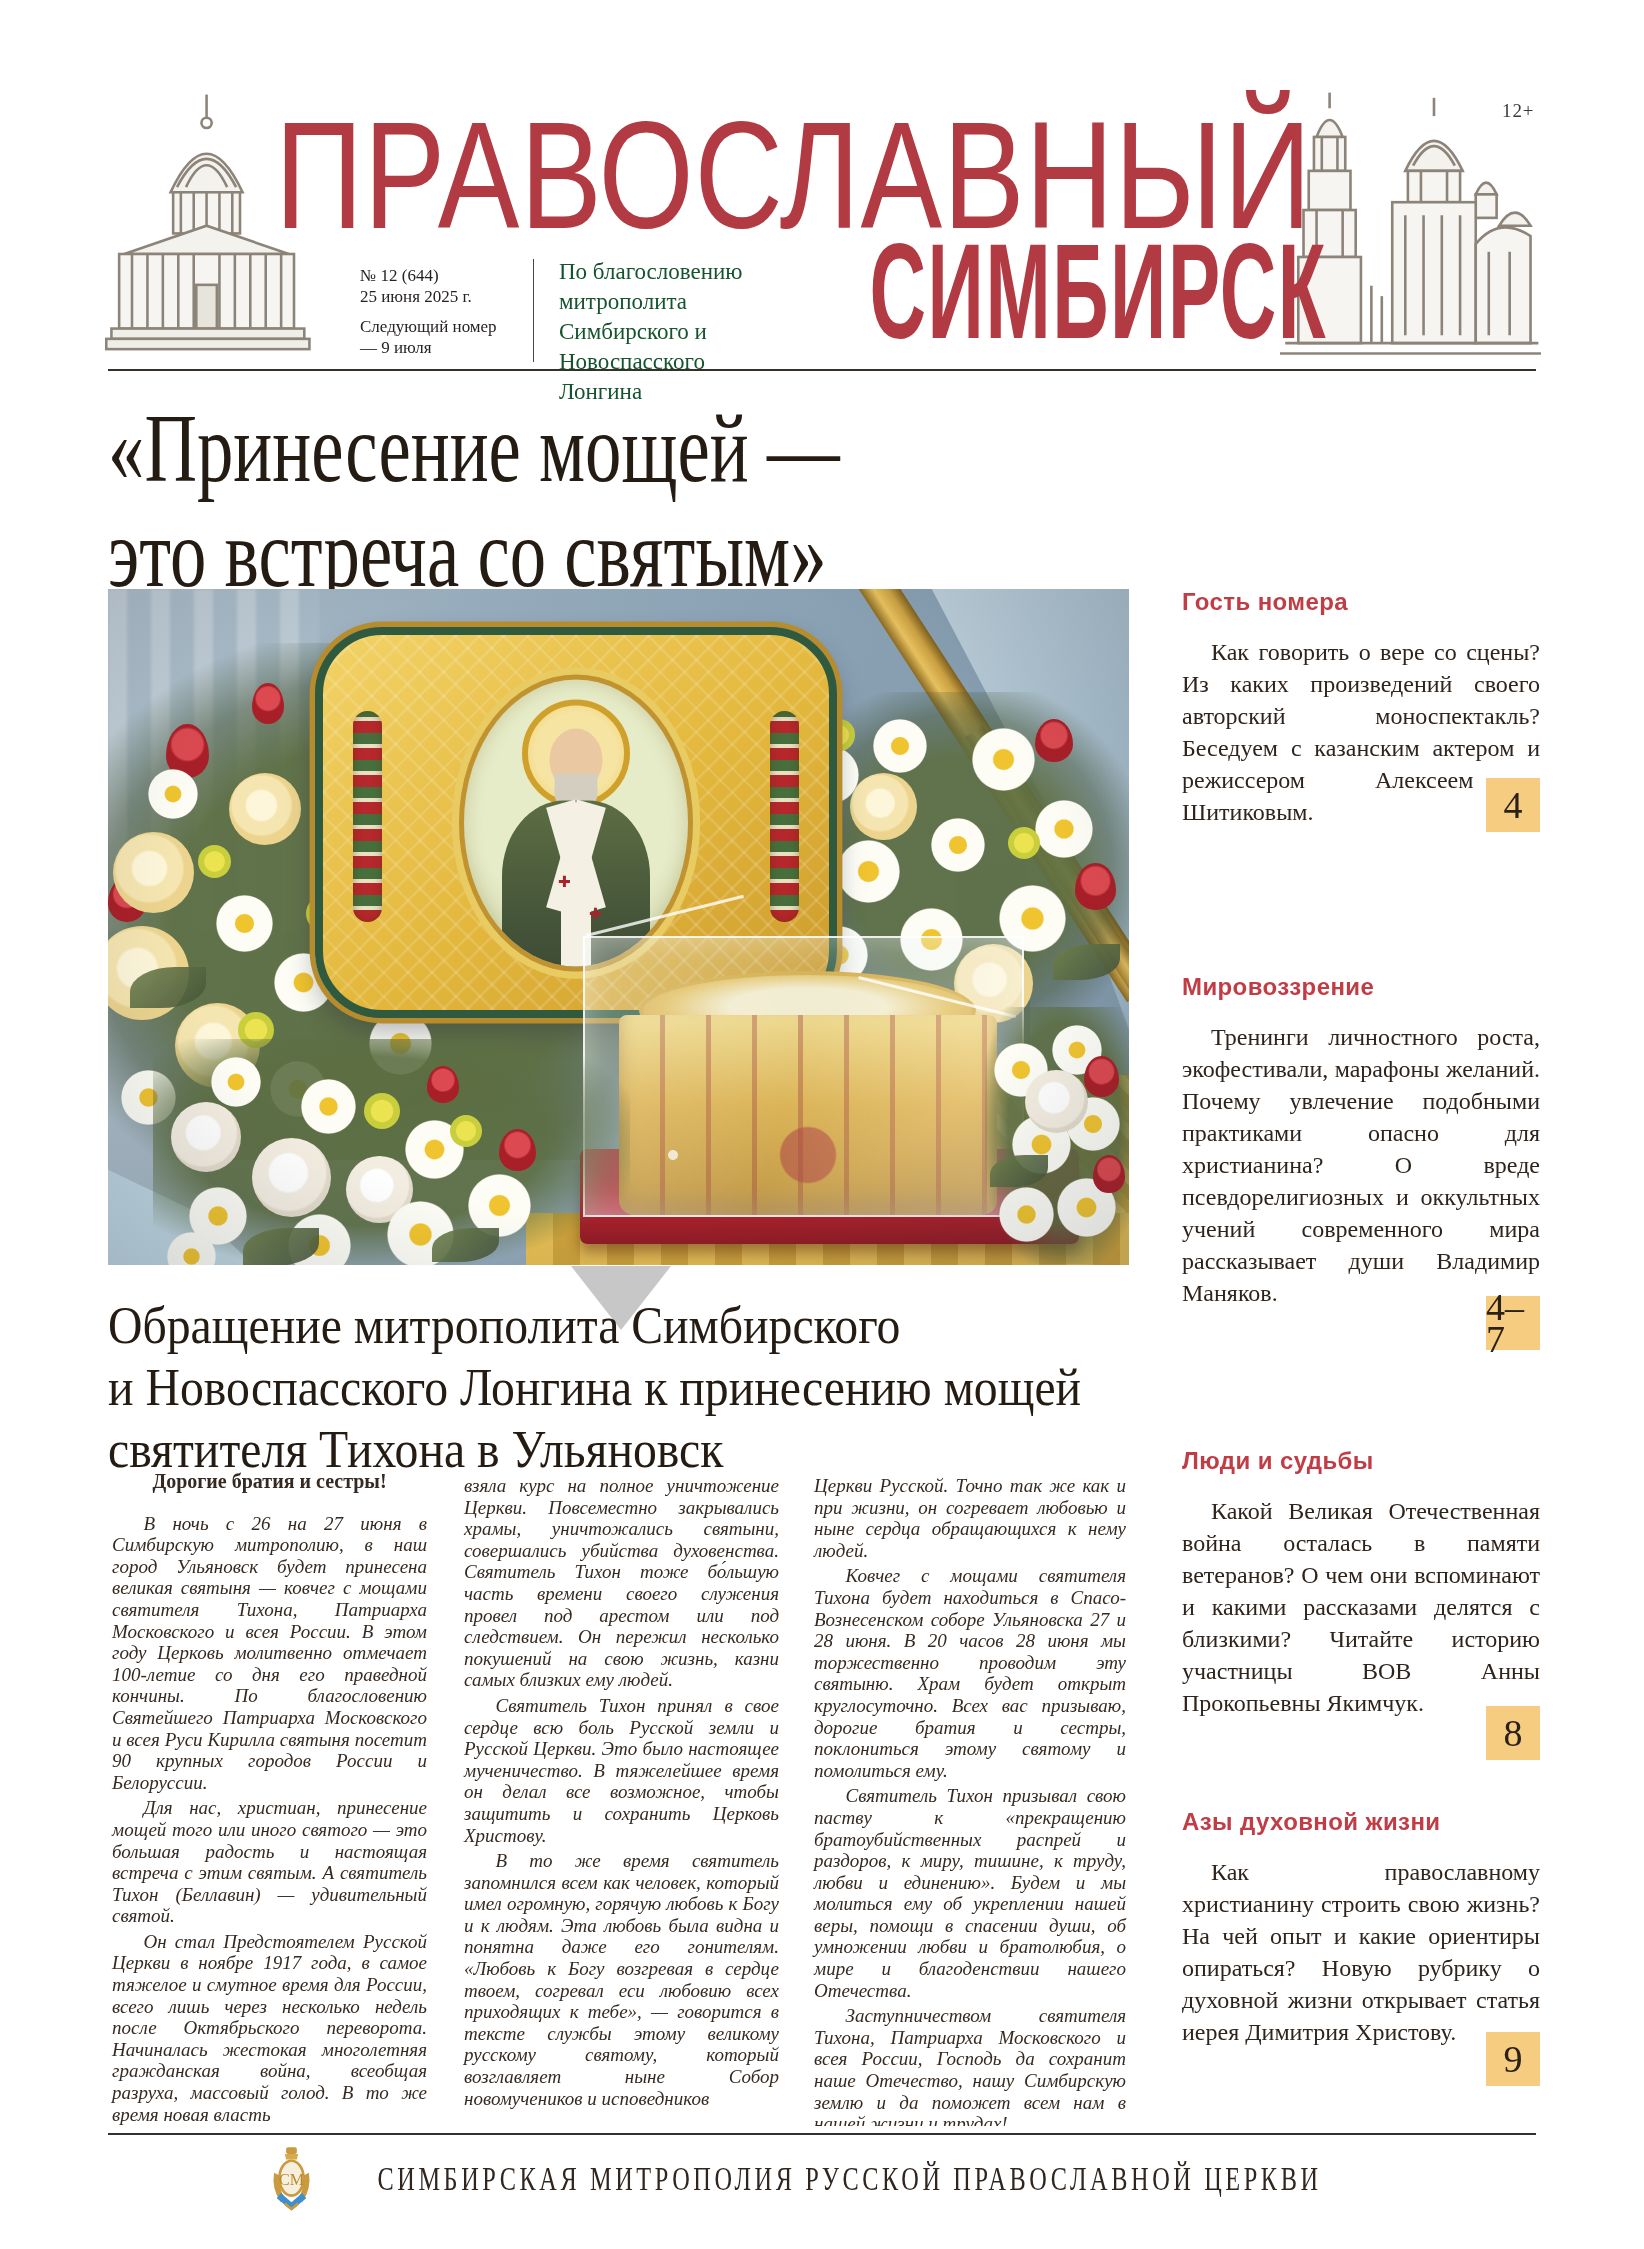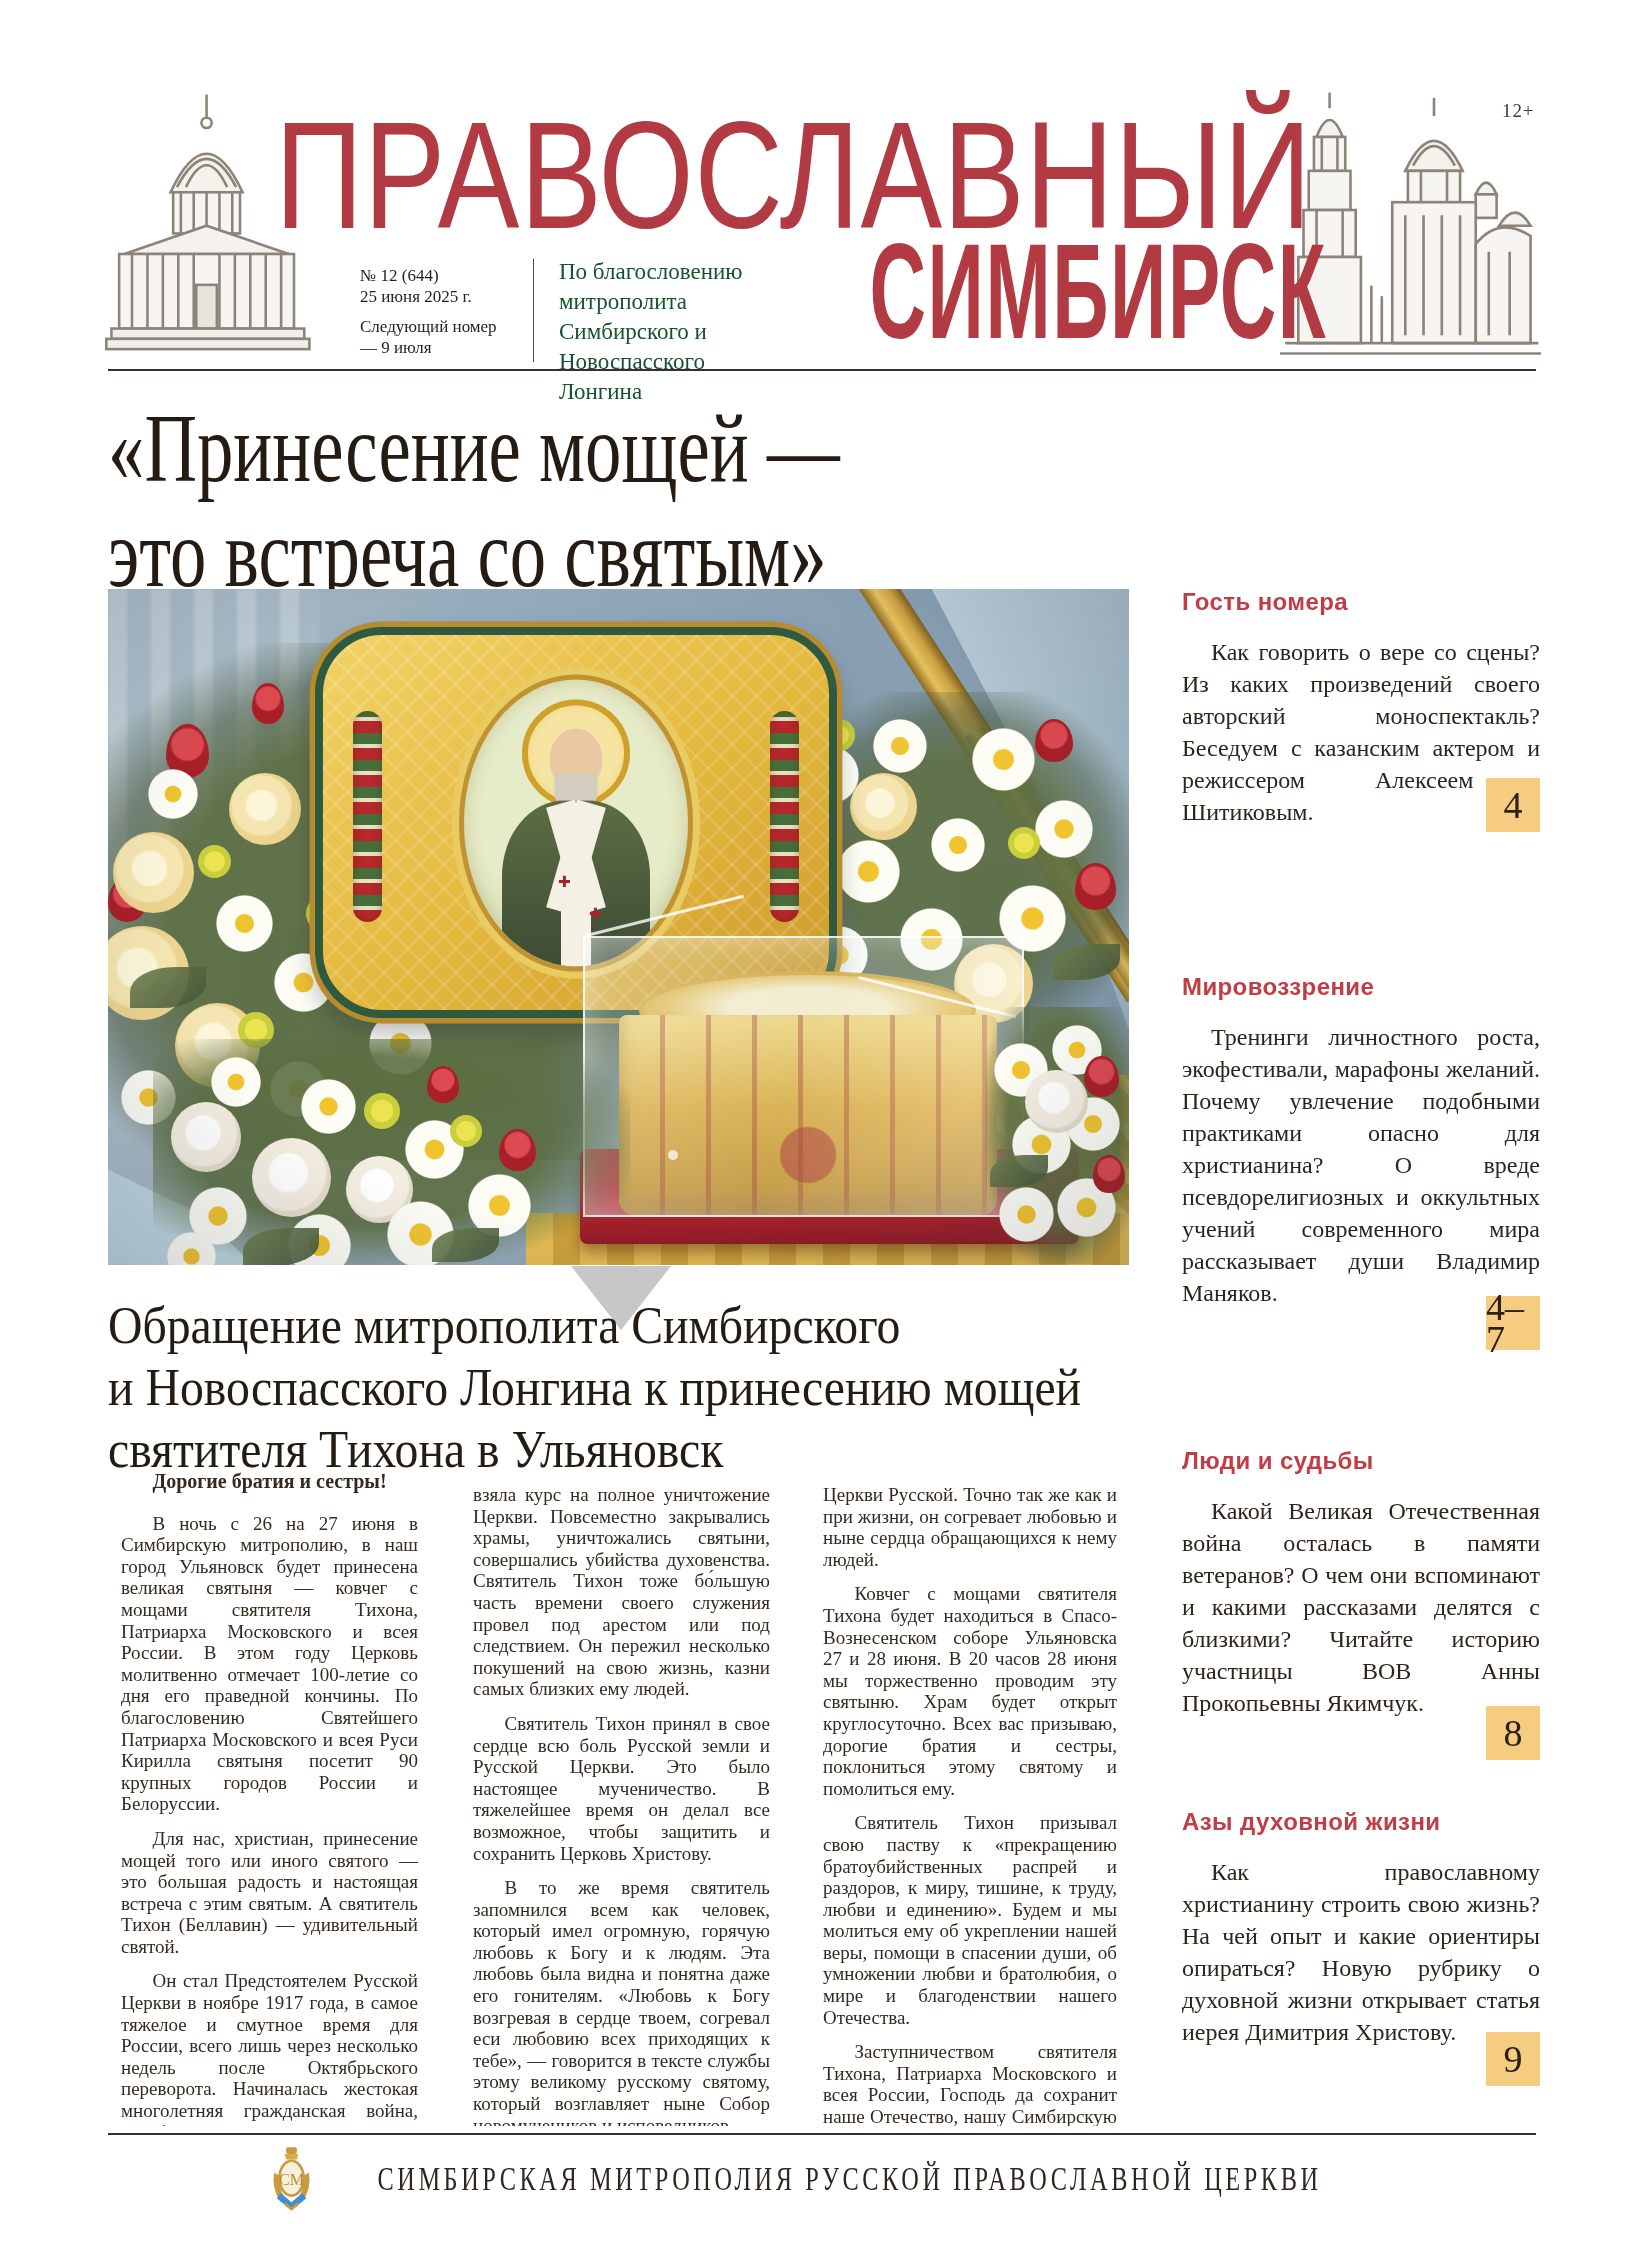--- a/index.html
+++ b/index.html
@@ -126,21 +126,21 @@
   
   .triangle{position:absolute;left:571px;top:1266px;width:0;height:0;
     border-left:50px solid transparent;border-right:50px solid transparent;border-top:64px solid #c7c7c7;}
   .subheadline{position:absolute;left:108px;top:1294px;font-size:53px;line-height:62px;
     color:var(--headline_ink);transform:scaleX(.9);transform-origin:top left;white-space:nowrap;font-weight:400;}
   .subheadline span{display:block;}
 
   
   .col{position:absolute;top:1471px;height:655px;overflow:hidden;font-size:19px;line-height:21.6px;text-align:justify;color:var(--body_ink);}
   .col1{left:108px;width:323px;} .col2{left:460px;width:323px;} .col3{left:810px;width:320px;}
-  .col p{text-indent:31.5px;margin:13px;}
+  .col p{text-indent:31.5px;margin:4px;font-style:italic;}
   .col p.noindent{text-indent:0;}
   .salutation{font-weight:700;text-align:center;font-size:20px;margin-bottom:20px;}
 
   
   .sb-section{position:absolute;left:1182px;width:358px;}
   .sb1{top:588px;} .sb2{top:973px;} .sb3{top:1447px;} .sb4{top:1808px;}
   .rubric{font-family:"Liberation Sans",sans-serif;font-weight:700;font-size:24px;color:var(--rubric_red);margin-bottom:20px;letter-spacing:0.4px;}
   .sb-body{font-size:24px;line-height:32px;text-align:justify;color:#2e241c;}
   .sb-text{ }
   .sb-body .sb-text::first-line{ }

